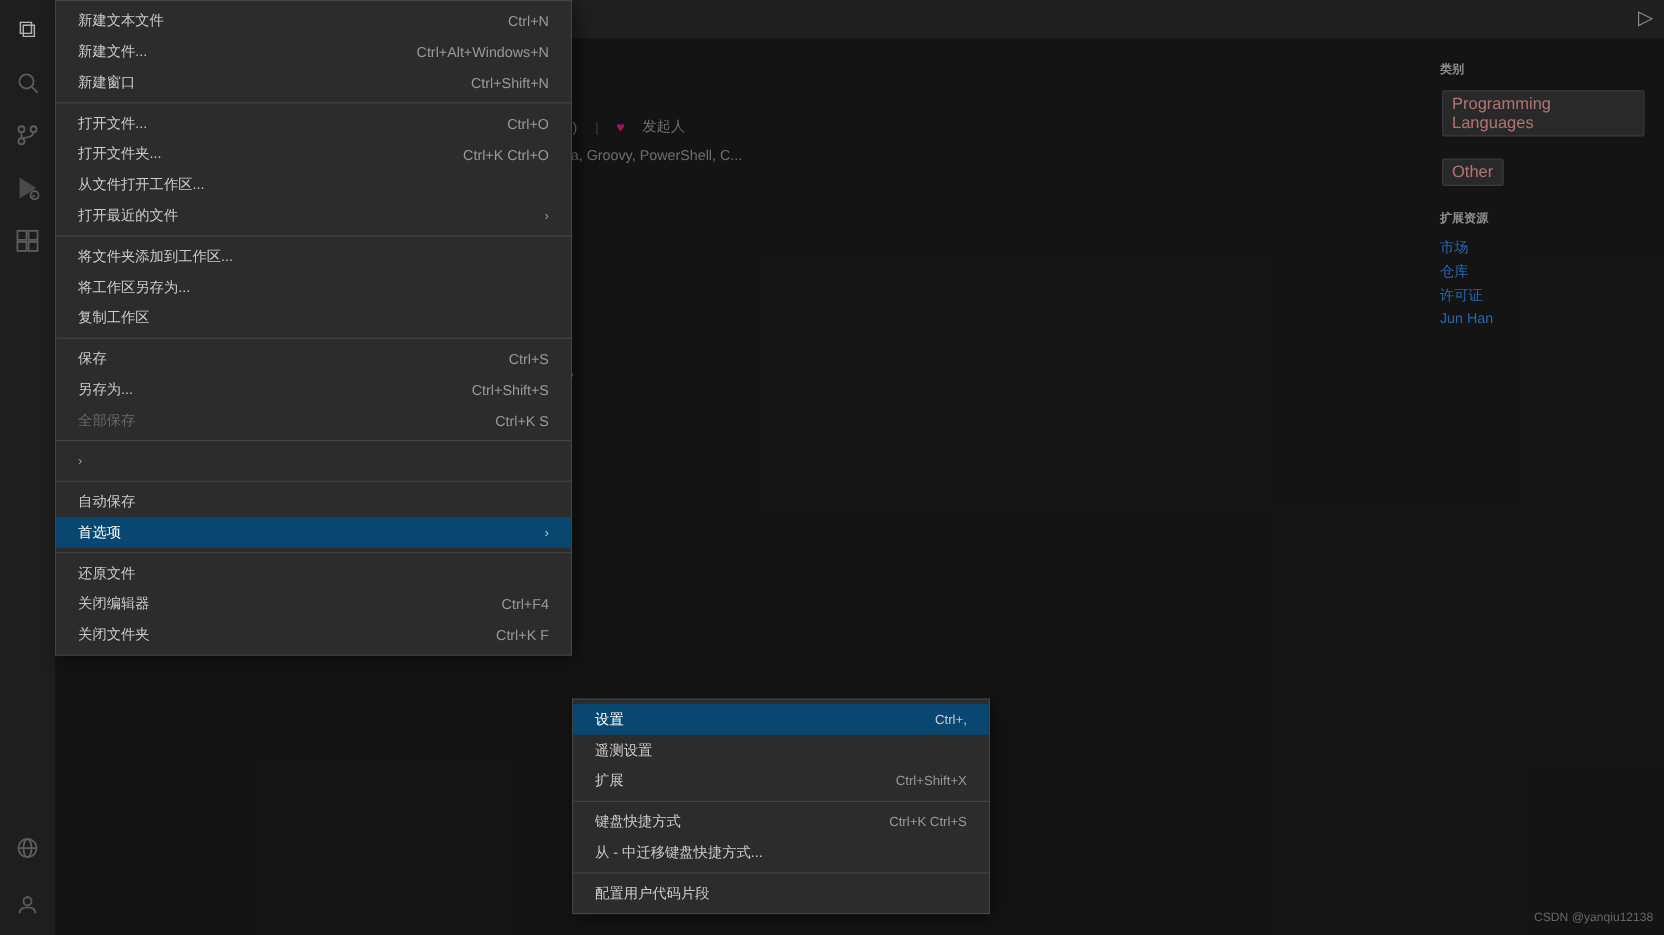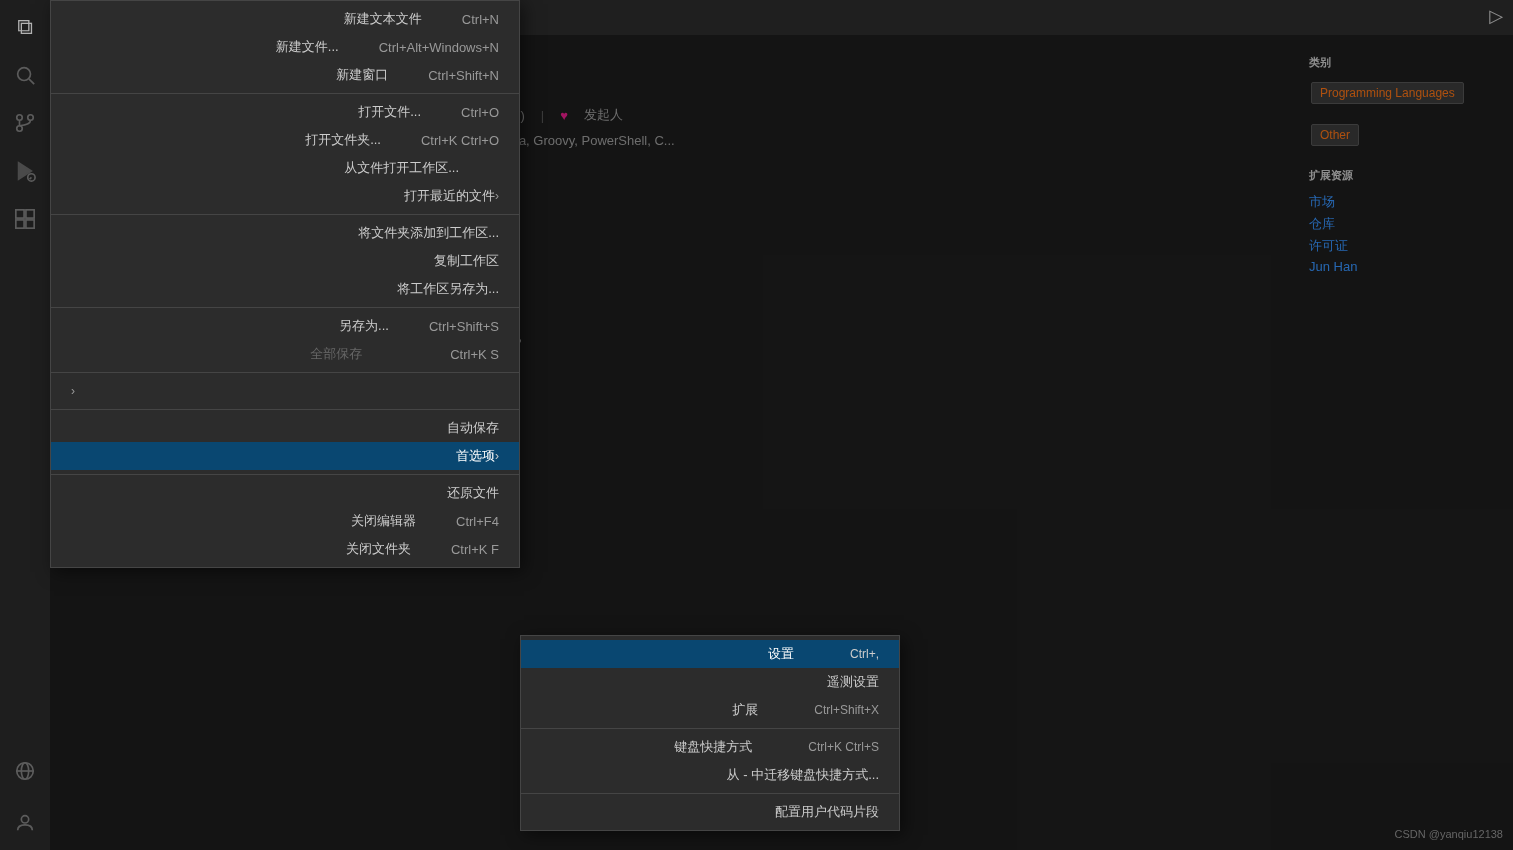--- a/index.html
+++ b/index.html
@@ -198,25 +198,25 @@
       font-size: 11px;
       font-weight: 700;
       color: #cccccc;
       text-transform: none;
       margin-bottom: 10px;
       font-family: Liberation Serif, serif;
     }
     .category-tag {
       display: inline-block;
       background: #3c3c3c;
-      color: #f97316;
+      color: #fca5a5;
       border: 1px solid #555;
       border-radius: 2px;
       padding: 3px 8px;
-      font-size: 12px;
+      font-size: 15px;
       margin: 2px;
     }
     .resource-link {
       display: block;
       color: #3794ff;
       font-size: 13px;
       text-decoration: none;
       margin-bottom: 4px;
       cursor: pointer;
     }
@@ -275,21 +275,21 @@
       font-size: 13px;
       margin-left: 40px;
     }
     .menu-arrow { color: #999; font-size: 12px; }
     .menu-item.active .menu-arrow { color: #ccc; }
     .menu-divider {
       height: 1px;
       background: #454545;
       margin: 4px 0;
     }
-    .menu-item-label { flex: 1; text-align: right; }
+    .menu-item-label { flex: 1; }
 
     
     .submenu {
       position: absolute;
       left: 470px;
       top: 0;
       width: 380px;
       background: #2c2c2c;
       border: 1px solid #454545;
       z-index: 300;
@@ -490,28 +490,32 @@
     <span class="menu-item-label">打开最近的文件</span>
     <span class="menu-arrow">›</span>
   </div>
 
   <div class="menu-divider"></div>
 
   <div class="menu-item">
     <span class="menu-item-label">将文件夹添加到工作区...</span>
   </div>
   <div class="menu-item">
+    <span class="menu-item-label">将工作区另存为...</span>
+  </div>
+  <div class="menu-item">
     <span class="menu-item-label">复制工作区</span>
   </div>
-  <div class="menu-item">
-    <span class="menu-item-label">将工作区另存为...</span>
-  </div>
 
   <div class="menu-divider"></div>
 
+  <div class="menu-item">
+    <span class="menu-item-label">保存</span>
+    <span class="menu-shortcut">Ctrl+S</span>
+  </div>
   <div class="menu-item">
     <span class="menu-item-label">另存为...</span>
     <span class="menu-shortcut">Ctrl+Shift+S</span>
   </div>
   <div class="menu-item disabled">
     <span class="menu-item-label">全部保存</span>
     <span class="menu-shortcut">Ctrl+K S</span>
   </div>
 
   <div class="menu-divider"></div>

